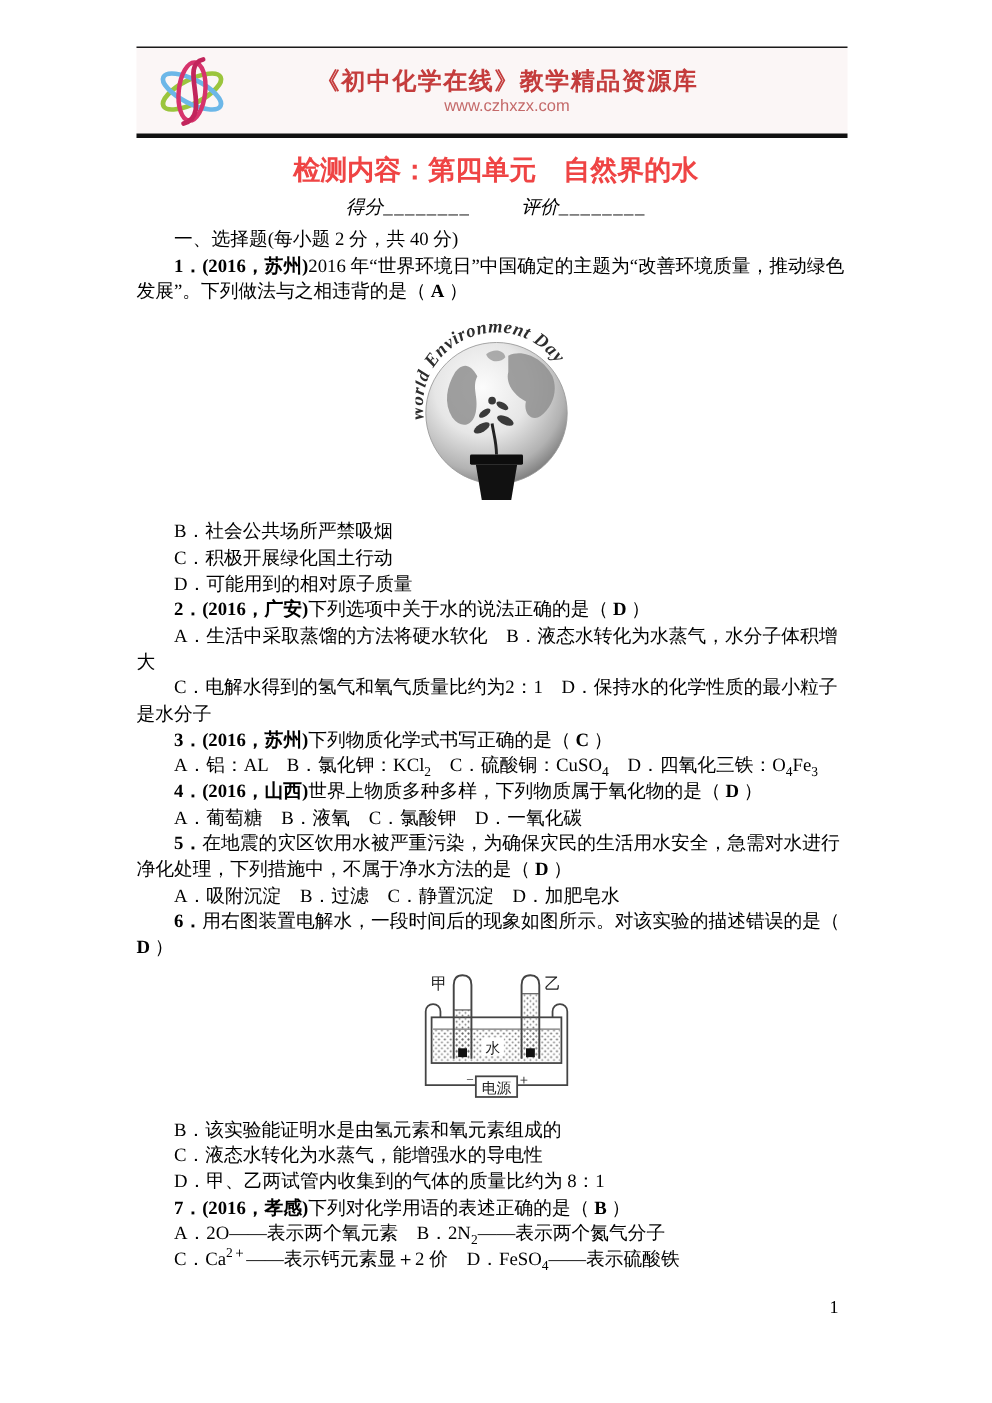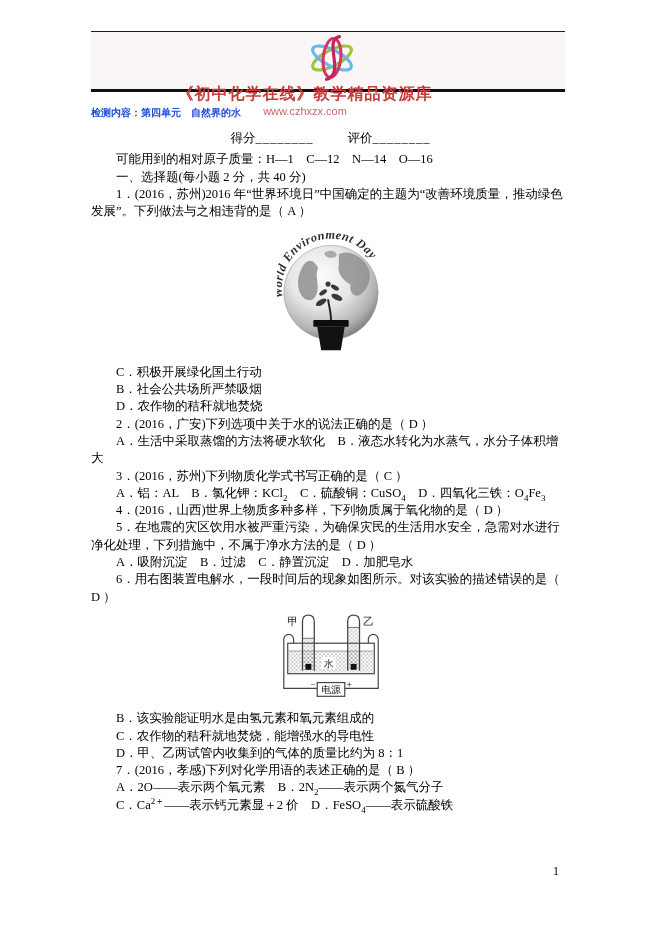--- a/index.html
+++ b/index.html
@@ -1,35 +1,35 @@
 <!DOCTYPE html>
 <html><head>
 <meta charset="utf-8">
 <style>
   html,body{margin:0;padding:0;background:#fff;}
   .page{position:relative;width:661px;height:935px;background:#ffffff;overflow:hidden;
         font-family:"Liberation Serif",serif;color:#000;}
   
   .header{position:absolute;left:91px;top:31px;width:474px;height:61px;background:#fbf6f6;
           border-top:1px solid #1a1a1a;border-bottom:3px solid #111;box-sizing:border-box;
-          display:flex;align-items:center;flex-direction:column;}
+          display:flex;align-items:center;}
   .logo{margin-left:8px;width:58px;height:52px;flex:none;}
   .hgroup{flex:1;text-align:center;padding-right:46px;}
   .brand{font-size:16px;font-weight:bold;color:#c43c3c;letter-spacing:1px;}
   .url{font-size:11px;color:#c46a6a;margin-top:0;font-family:"Liberation Sans",sans-serif;}
   
   .content{position:absolute;left:91px;top:103px;width:479px;font-size:12.5px;line-height:17.3px;}
-  .doc-title{text-align:left;color:#1d4ed8;font-weight:bold;font-size:10px;line-height:20px;margin:0 0 7px 0;}
-  .score{text-align:center;margin-bottom:4px;}
+  .doc-title{text-align:center;color:#ef4444;font-weight:bold;font-size:18px;line-height:20px;margin:0 0 7px 0;}
+  .score{text-align:center;margin-bottom:4px;font-style:italic;}
   .score .blank{letter-spacing:1px;}
   .score .gap{margin-left:34px;}
   p.para{margin:0;text-indent:2em;}
   .fig{text-align:center;margin:3px 0 2px 0;text-indent:0;}
   sub,sup{font-size:9px;line-height:0;}
-  b{font-weight:normal;}
+  b{font-weight:bold;}
   .pagenum{position:absolute;left:553px;top:864px;font-size:12px;}
 </style>
 </head>
 <body>
 
 <div class="page">
 
   <div class="header">
     <svg class="logo" viewBox="0 0 60 56">
       <ellipse cx="30" cy="28" rx="23" ry="8.5" fill="none" stroke="#9bc53d" stroke-width="3.4" transform="rotate(-27 30 28)"></ellipse>
@@ -44,21 +44,20 @@
   </div>
 
   <div class="content">
 
     <div class="doc-title">检测内容：第四单元　自然界的水</div>
 
     <div class="score">
       <span>得分</span><span class="blank">________</span><span class="gap">评价</span><span class="blank">________</span>
     </div>
 
-    <p class="para">可能用到的相对原子质量：H—1　C—12　N—14　O—16</p>
     <p class="para">一、选择题(每小题 2 分，共 40 分)</p>
 
     <p class="para"><b>1．(2016，苏州)</b>2016 年“世界环境日”中国确定的主题为“改善环境质量，推动绿色发展”。下列做法与之相违背的是（ <b>A</b> ）</p>
 
     <div class="fig">
       <svg width="108" height="133" viewBox="0 0 110 134">
         <defs>
           <radialGradient id="gEarth" cx="40%" cy="32%" r="75%">
             <stop offset="0%" stop-color="#fcfcfc"></stop>
             <stop offset="45%" stop-color="#e6e6e6"></stop>
@@ -78,31 +77,33 @@
         <ellipse cx="45" cy="80" rx="6" ry="2.8" fill="#3a3a3a" transform="rotate(-30 45 80)"></ellipse>
         <ellipse cx="61" cy="75" rx="6" ry="2.8" fill="#3a3a3a" transform="rotate(25 61 75)"></ellipse>
         <ellipse cx="47" cy="70" rx="4.5" ry="2.2" fill="#3a3a3a" transform="rotate(-35 47 70)"></ellipse>
         <ellipse cx="59" cy="65" rx="4.5" ry="2.2" fill="#3a3a3a" transform="rotate(30 59 65)"></ellipse>
         <circle cx="52" cy="61.5" r="2.6" fill="#3a3a3a"></circle>
         <rect x="37" y="98" width="36" height="7" rx="1" fill="#0d0d0d"></rect>
         <path d="M41,105 L69,105 L65,129 L45,129 Z" fill="#111"></path>
       </svg>
     </div>
 
+    <p class="para">B．社会公共场所严禁吸烟</p>
     <p class="para">C．积极开展绿化国土行动</p>
-    <p class="para">B．社会公共场所严禁吸烟</p>
-    <p class="para">D．农作物的秸秆就地焚烧</p>
+    <p class="para">D．可能用到的相对原子质量</p>
 
     <p class="para"><b>2．(2016，广安)</b>下列选项中关于水的说法正确的是（ <b>D</b> ）</p>
     <p class="para">A．生活中采取蒸馏的方法将硬水软化　B．液态水转化为水蒸气，水分子体积增大</p>
+    <p class="para">C．电解水得到的氢气和氧气质量比约为2：1　D．保持水的化学性质的最小粒子是水分子</p>
 
     <p class="para"><b>3．(2016，苏州)</b>下列物质化学式书写正确的是（ <b>C</b> ）</p>
     <p class="para">A．铝：AL　B．氯化钾：KCl<sub>2</sub>　C．硫酸铜：CuSO<sub>4</sub>　D．四氧化三铁：O<sub>4</sub>Fe<sub>3</sub></p>
 
     <p class="para"><b>4．(2016，山西)</b>世界上物质多种多样，下列物质属于氧化物的是（ <b>D</b> ）</p>
+    <p class="para">A．葡萄糖　B．液氧　C．氯酸钾　D．一氧化碳</p>
 
     <p class="para"><b>5．</b>在地震的灾区饮用水被严重污染，为确保灾民的生活用水安全，急需对水进行净化处理，下列措施中，不属于净水方法的是（ <b>D</b> ）</p>
     <p class="para">A．吸附沉淀　B．过滤　C．静置沉淀　D．加肥皂水</p>
 
     <p class="para"><b>6．</b>用右图装置电解水，一段时间后的现象如图所示。对该实验的描述错误的是（ <b>D</b> ）</p>
 
     <div class="fig">
       <svg width="118" height="94" viewBox="0 0 120 94">
         <defs>
           <pattern id="dots" width="4" height="4" patternUnits="userSpaceOnUse">
@@ -130,21 +131,21 @@
         <text x="21" y="15" font-size="11" text-anchor="middle" fill="#222">甲</text>
         <text x="98" y="15" font-size="11" text-anchor="middle" fill="#222">乙</text>
         <rect x="46" y="74" width="28" height="14" fill="#fff" stroke="#444" stroke-width="1.2"></rect>
         <text x="60" y="85" font-size="10" text-anchor="middle" fill="#222">电源</text>
         <text x="42" y="79" font-size="9" text-anchor="middle" fill="#222">−</text>
         <text x="78.5" y="79" font-size="9" text-anchor="middle" fill="#222">＋</text>
       </svg>
     </div>
 
     <p class="para">B．该实验能证明水是由氢元素和氧元素组成的</p>
-    <p class="para">C．农作物的秸秆就地焚烧，能增强水的导电性</p>
+    <p class="para">C．液态水转化为水蒸气，能增强水的导电性</p>
     <p class="para">D．甲、乙两试管内收集到的气体的质量比约为 8：1</p>
 
     <p class="para"><b>7．(2016，孝感)</b>下列对化学用语的表述正确的是（ <b>B</b> ）</p>
     <p class="para">A．2O——表示两个氧元素　B．2N<sub>2</sub>——表示两个氮气分子</p>
     <p class="para">C．Ca<sup>2＋</sup>——表示钙元素显＋2 价　D．FeSO<sub>4</sub>——表示硫酸铁</p>
 
   </div>
 
   <div class="pagenum">1</div>
 

